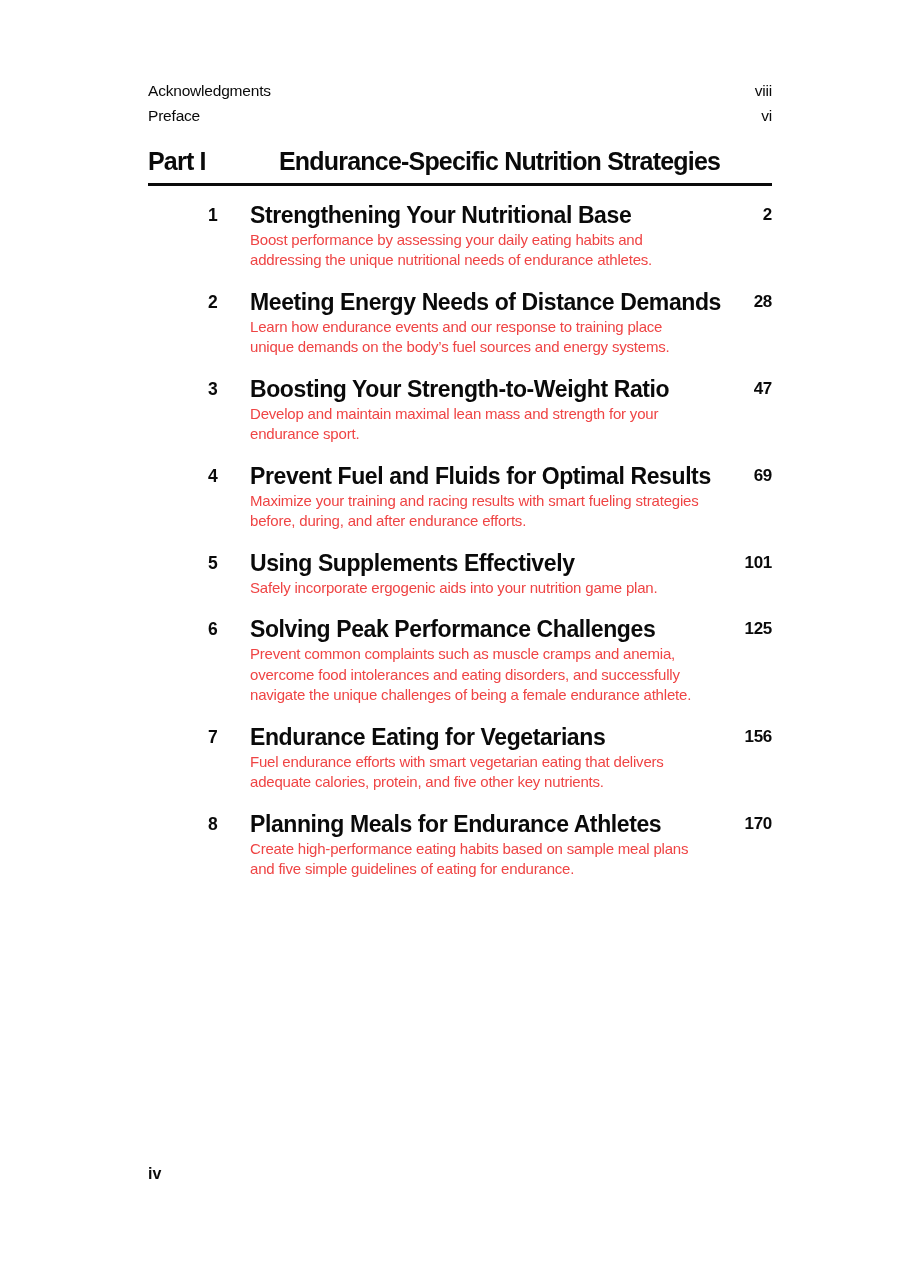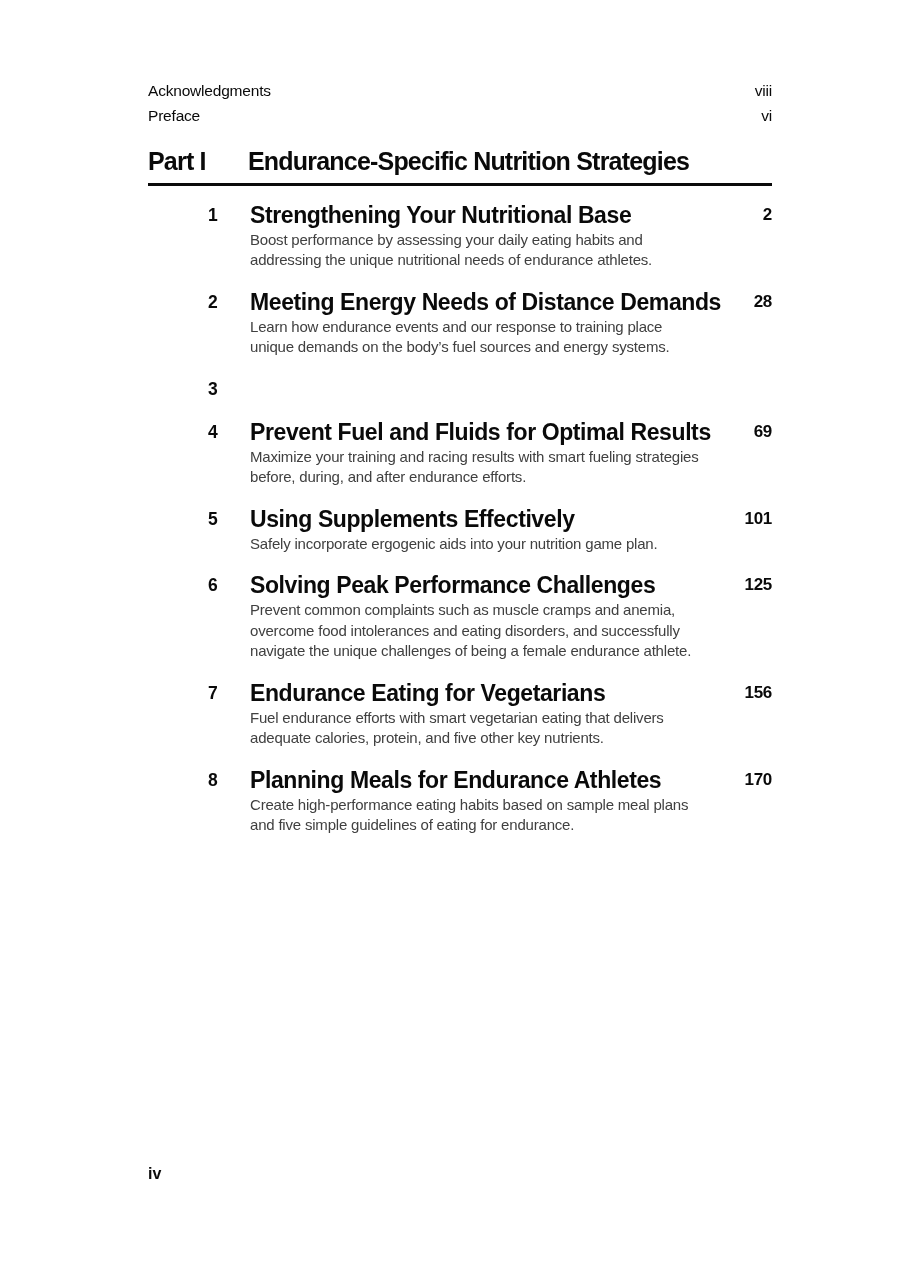--- a/index.html
+++ b/index.html
@@ -56,20 +56,21 @@
     line-height: 1.1;
     border-bottom: 3px solid #0a0a0a;
     padding-bottom: 7px;
   }
   .part-label {
     width: 100px;
     flex: 0 0 100px;
   }
   .part-title {
     flex: 1;
+    margin-left: 31px;
   }
   
   .chapters {
     margin-top: 17px;
   }
   .chapter {
     display: flex;
     padding-left: 60px;
     margin-bottom: 19px;
   }
@@ -101,21 +102,21 @@
     line-height: 24px;
     text-align: right;
     letter-spacing: -0.3px;
   }
   .ch-desc {
     margin-top: 3px;
     max-width: 452px;
     font-size: 15px;
     line-height: 20.5px;
     letter-spacing: -0.2px;
-    color: #404040;
+    color: #ef4444;
   }
   
   .folio {
     position: absolute;
     left: 148px;
     top: 1165px;
     font-size: 16px;
     font-weight: bold;
   }
 </style>
@@ -164,20 +165,27 @@
             <div class="ch-titleline">
               <span class="ch-title">Meeting Energy Needs of Distance Demands</span>
               <span class="ch-page">28</span>
             </div>
             <div class="ch-desc">Learn how endurance events and our response to training place unique demands on the body’s fuel sources and energy systems.</div>
           </div>
         </div>
 
         <div class="chapter">
           <div class="ch-num">3</div>
+          <div class="ch-main">
+            <div class="ch-titleline">
+              <span class="ch-title">Boosting Your Strength-to-Weight Ratio</span>
+              <span class="ch-page">47</span>
+            </div>
+            <div class="ch-desc">Develop and maintain maximal lean mass and strength for your endurance sport.</div>
+          </div>
         </div>
 
         <div class="chapter">
           <div class="ch-num">4</div>
           <div class="ch-main">
             <div class="ch-titleline">
               <span class="ch-title">Prevent Fuel and Fluids for Optimal Results</span>
               <span class="ch-page">69</span>
             </div>
             <div class="ch-desc">Maximize your training and racing results with smart fueling strategies before, during, and after endurance efforts.</div>

